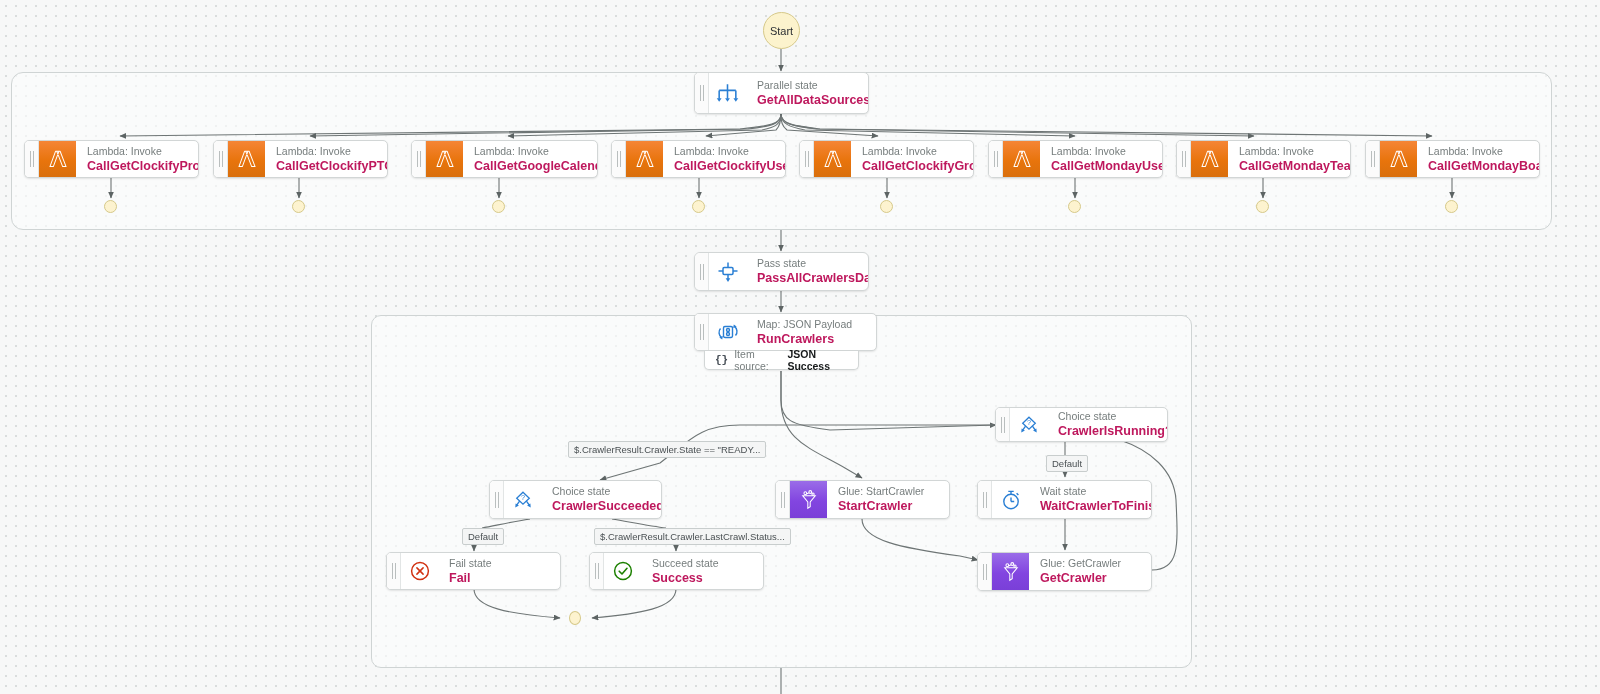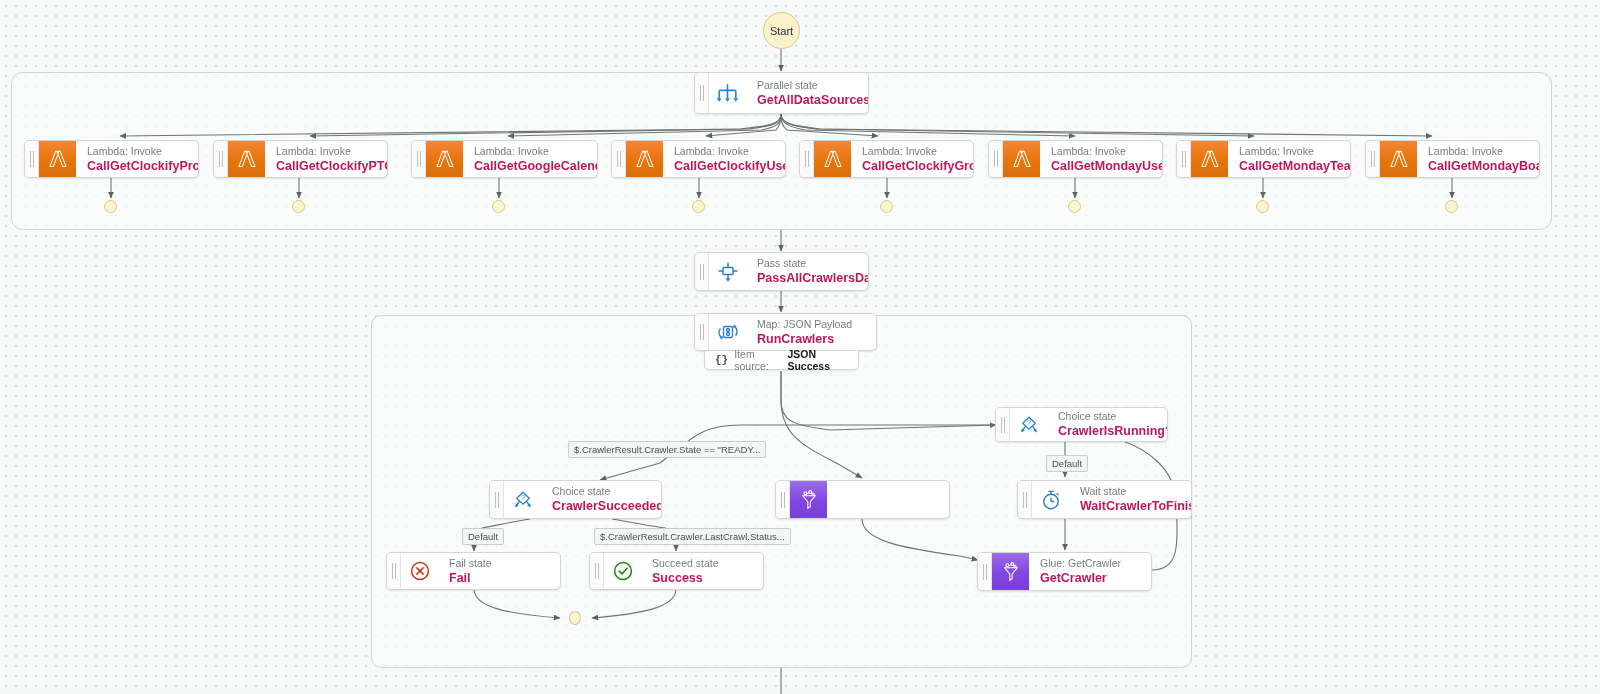--- a/index.html
+++ b/index.html
@@ -515,23 +515,27 @@
         <g stroke="#ffffff" stroke-width="1.15" fill="none">
           <path d="M5.2,7.4 L18.8,7.4 L13.3,14.0 L13.3,19.3 L10.7,21.0 L10.7,14.0 z"></path>
           <circle cx="8.0" cy="4.6" r="1.5"></circle>
           <circle cx="13.4" cy="3.3" r="1.5"></circle>
           <circle cx="16.4" cy="5.6" r="1.2"></circle>
           <line x1="9.2" y1="5.4" x2="12.1" y2="4.0"></line>
           <line x1="14.8" y1="4.1" x2="15.6" y2="4.8"></line>
         </g>
       </svg>
     </div>
-  </div>
-
-  <div class="node" style="left:977px; top:480px; width:175px; height:39px;margin-left:40px;">
+    <div class="node-text">
+      <div class="node-kind">Glue: StartCrawler</div>
+      <div class="node-name">StartCrawler</div>
+    </div>
+  </div>
+
+  <div class="node" style="left:977px; top:480px; width:175px; height:39px;">
     <div class="drag-handle">
         <i></i>
         <i></i>
       </div>
     <div class="node-icon plain">
       <svg width="24" height="24" viewBox="0 0 24 24">
         <g stroke="#2a7fd4" stroke-width="1.4" fill="none">
           <circle cx="12" cy="13.5" r="7.2"></circle>
           <line x1="12" y1="13.5" x2="12" y2="9.6"></line>
           <line x1="12" y1="13.5" x2="15.2" y2="13.5"></line>

